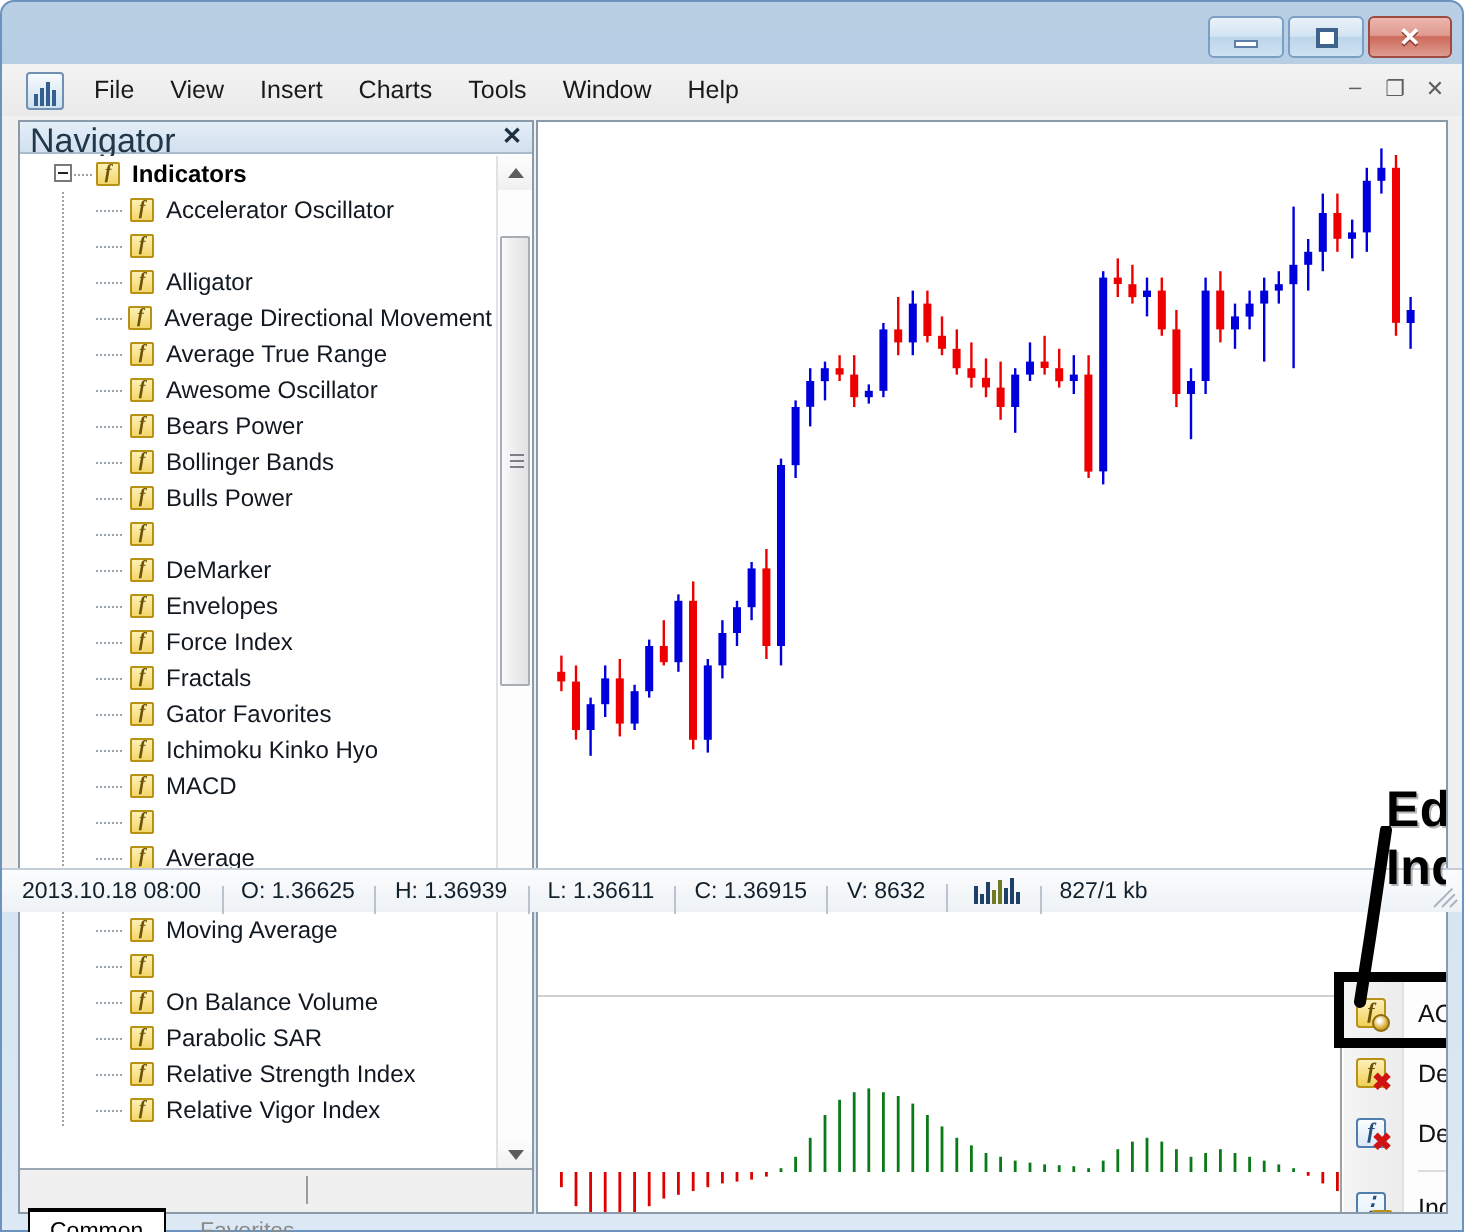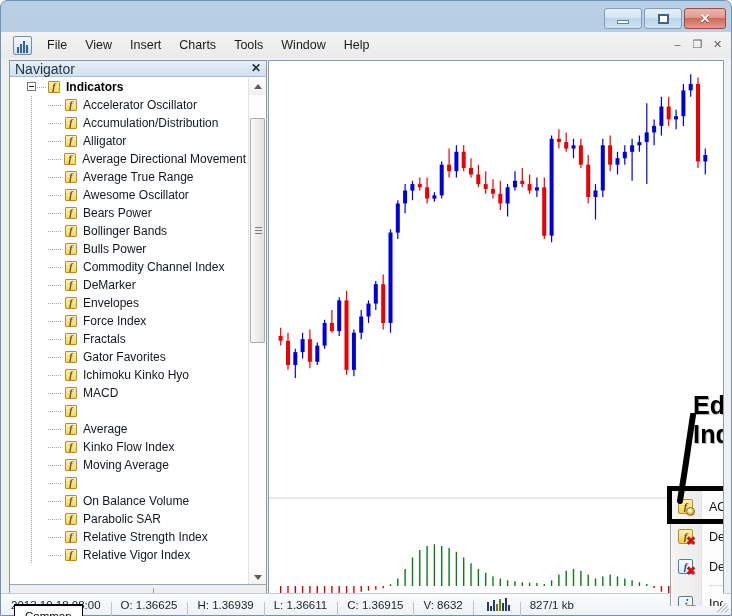--- a/index.html
+++ b/index.html
@@ -32,21 +32,21 @@
     width:42px;
     border:1px solid #9d4b42;
     background:linear-gradient(to bottom,#ecb5ad 0%,#e09b90 45%,#cd6a5c 50%,#dd9d90 100%);
   }
   .wbtn-min-g{width:12px;height:4px;background:#fff;border:1px solid #5b7fa6;box-sizing:border-box;margin-top:7px;}
   .wbtn-max-g{width:11px;height:10px;border:2px solid #3e638c;box-sizing:border-box;background:#fff;}
   .wbtn-x{color:#fff;font-size:13px;font-weight:bold;line-height:1;text-shadow:0 1px 0 #8a3a30;}
 
   
   .client{
-    position:absolute;left:1px;top:32px;width:730px;height:583px;
+    position:absolute;left:1px;top:32px;width:730px;height:424px;
     background:#f0f0f0;
   }
 
   
   .menubar{
     position:absolute;left:0;top:0;width:730px;height:26px;
     background:linear-gradient(to bottom,#f3f3f3,#eaeaea);
     display:flex;align-items:center;
   }
   .applogo{
@@ -68,21 +68,21 @@
   
   .navpanel{
     position:absolute;left:8px;top:28px;width:258px;height:547px;
     background:#ffffff;border:1px solid #8a9aa8;box-sizing:border-box;
   }
   .navheader{
     position:absolute;left:0;top:0;width:100%;height:16px;
     background:linear-gradient(to bottom,#e4eef7,#d2e1ef);
     border-bottom:1px solid #a8bccd;box-sizing:border-box;
   }
-  .navheader .t{position:absolute;left:5px;top:0;font-size:14px;color:#21374a;}
+  .navheader .t{position:absolute;left:5px;top:0;font-size:17px;color:#21374a;}
   .navheader .x{position:absolute;right:5px;top:0px;font-size:12px;font-weight:bold;color:#1d2f3e;}
 
   .navbody{
     position:absolute;left:0;top:17px;width:256px;height:508px;overflow:hidden;background:#fff;
   }
   .treewrap{position:absolute;left:0;top:0;width:236px;}
   .tnode{height:18px;display:flex;align-items:center;position:relative;white-space:nowrap;}
   .expander{
     position:absolute;left:17px;top:4px;width:9px;height:9px;
     border:1px solid #7a7a7a;background:#fff;box-sizing:border-box;
@@ -277,21 +277,20 @@
               <span class="hdot" style="left:38px;width:14px"></span>
               <span style="display:inline-block;width:55px"></span>
               <span class="fico">f</span>
               <span class="tlabel">Accelerator Oscillator</span>
             </div>
             <div class="tnode">
               <span class="vdot"></span>
               <span class="hdot" style="left:38px;width:14px"></span>
               <span style="display:inline-block;width:55px"></span>
               <span class="fico">f</span>
-              <span class="tlabel">Accumulation/Distribution</span>
             </div>
             <div class="tnode">
               <span class="vdot"></span>
               <span class="hdot" style="left:38px;width:14px"></span>
               <span style="display:inline-block;width:55px"></span>
               <span class="fico">f</span>
               <span class="tlabel">Alligator</span>
             </div>
             <div class="tnode">
               <span class="vdot"></span>
@@ -333,21 +332,20 @@
               <span class="hdot" style="left:38px;width:14px"></span>
               <span style="display:inline-block;width:55px"></span>
               <span class="fico">f</span>
               <span class="tlabel">Bulls Power</span>
             </div>
             <div class="tnode">
               <span class="vdot"></span>
               <span class="hdot" style="left:38px;width:14px"></span>
               <span style="display:inline-block;width:55px"></span>
               <span class="fico">f</span>
-              <span class="tlabel">Commodity Channel Index</span>
             </div>
             <div class="tnode">
               <span class="vdot"></span>
               <span class="hdot" style="left:38px;width:14px"></span>
               <span style="display:inline-block;width:55px"></span>
               <span class="fico">f</span>
               <span class="tlabel">DeMarker</span>
             </div>
             <div class="tnode">
               <span class="vdot"></span>

